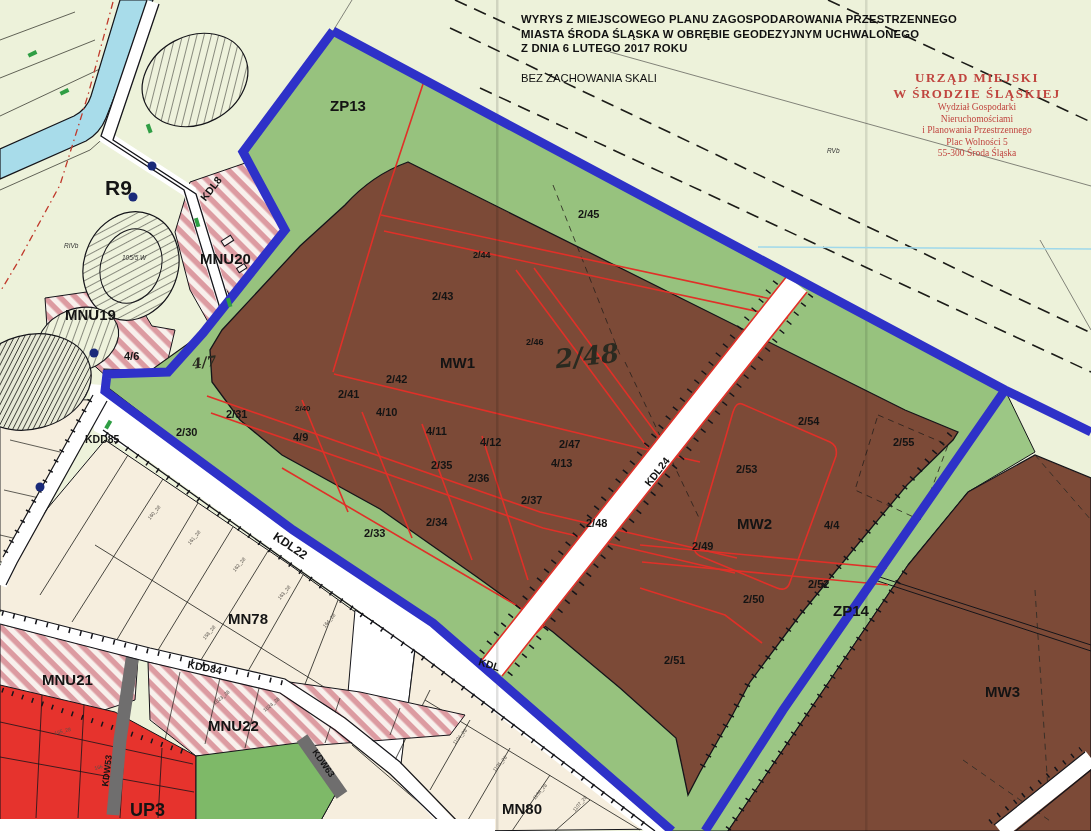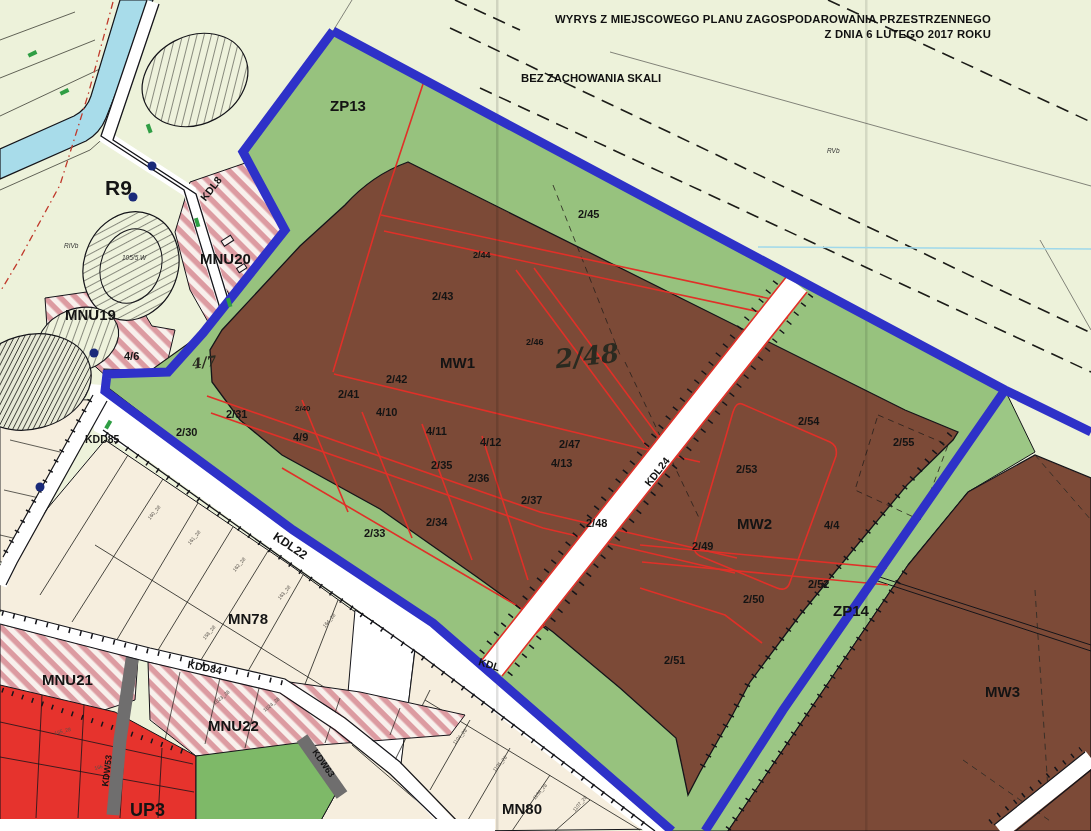--- a/index.html
+++ b/index.html
@@ -1,19 +1,19 @@
 <!DOCTYPE html>
 <html><head>
 <meta charset="utf-8">
 <style>
   html,body{margin:0;padding:0;background:#888;}
   .page{position:relative;width:1091px;height:831px;overflow:hidden;background:#edf2da;font-family:"Liberation Sans",sans-serif;}
   .title-block{position:absolute;left:521px;top:12px;width:470px;color:#111;}
-  .title-block .tl{font-size:11.3px;font-weight:bold;line-height:14.5px;letter-spacing:.2px;text-align:right;}
-  .scale-note{position:absolute;left:521px;top:72px;font-size:11.3px;font-weight:bold;color:#111;}
+  .title-block .tl{font-size:11.3px;font-weight:bold;line-height:14.5px;letter-spacing:.2px;}
+  .scale-note{position:absolute;left:521px;top:72px;font-size:11.3px;font-weight:normal;color:#111;}
   .stamp{position:absolute;left:862px;top:70px;width:230px;text-align:center;color:#c0453f;font-family:"Liberation Serif",serif;}
   .stamp .s-big{font-size:13px;font-weight:bold;letter-spacing:1.5px;line-height:16px;}
   .stamp .s-small{font-size:9.5px;line-height:11.5px;}
   svg{position:absolute;left:0;top:0;}
   text{font-family:"Liberation Sans",sans-serif;fill:#141414;}
   .pz{font-size:11px;font-weight:bold;}
   .pzs{font-size:9px;font-weight:bold;}
   .zn{font-size:15px;font-weight:bold;}
   .znb{font-size:21px;font-weight:bold;}
   .rd{font-size:10.5px;font-weight:bold;}
@@ -332,18 +332,28 @@
       <text class="micro" transform="translate(535,800) rotate(-50)">1106_28</text>
       <text class="micro" transform="translate(55,735) rotate(-15)">165_28</text>
       <text class="micro" transform="translate(95,770) rotate(-15)">166_28</text>
       <text class="micro" transform="translate(575,812) rotate(-50)">1107_28</text>
     </g>
   </g>
 </svg>
 
 <div class="title-block">
   <div class="tl">WYRYS Z MIEJSCOWEGO PLANU ZAGOSPODAROWANIA PRZESTRZENNEGO</div>
+  <div class="tl">MIASTA ŚRODA ŚLĄSKA  W OBRĘBIE GEODEZYJNYM UCHWALONEGO</div>
   <div class="tl">Z DNIA 6 LUTEGO 2017 ROKU</div>
 </div>
 <div class="scale-note">BEZ ZACHOWANIA SKALI</div>
 
-
+<div class="stamp">
+  <div class="s-big">URZĄD MIEJSKI</div>
+  <div class="s-big">W ŚRODZIE ŚLĄSKIEJ</div>
+  <div class="s-small">Wydział Gospodarki</div>
+  <div class="s-small">Nieruchomościami</div>
+  <div class="s-small">i Planowania Przestrzennego</div>
+  <div class="s-small">Plac Wolności 5</div>
+  <div class="s-small">55-300 Środa Śląska</div>
 </div>
 
+</div>
+
 </body></html>

